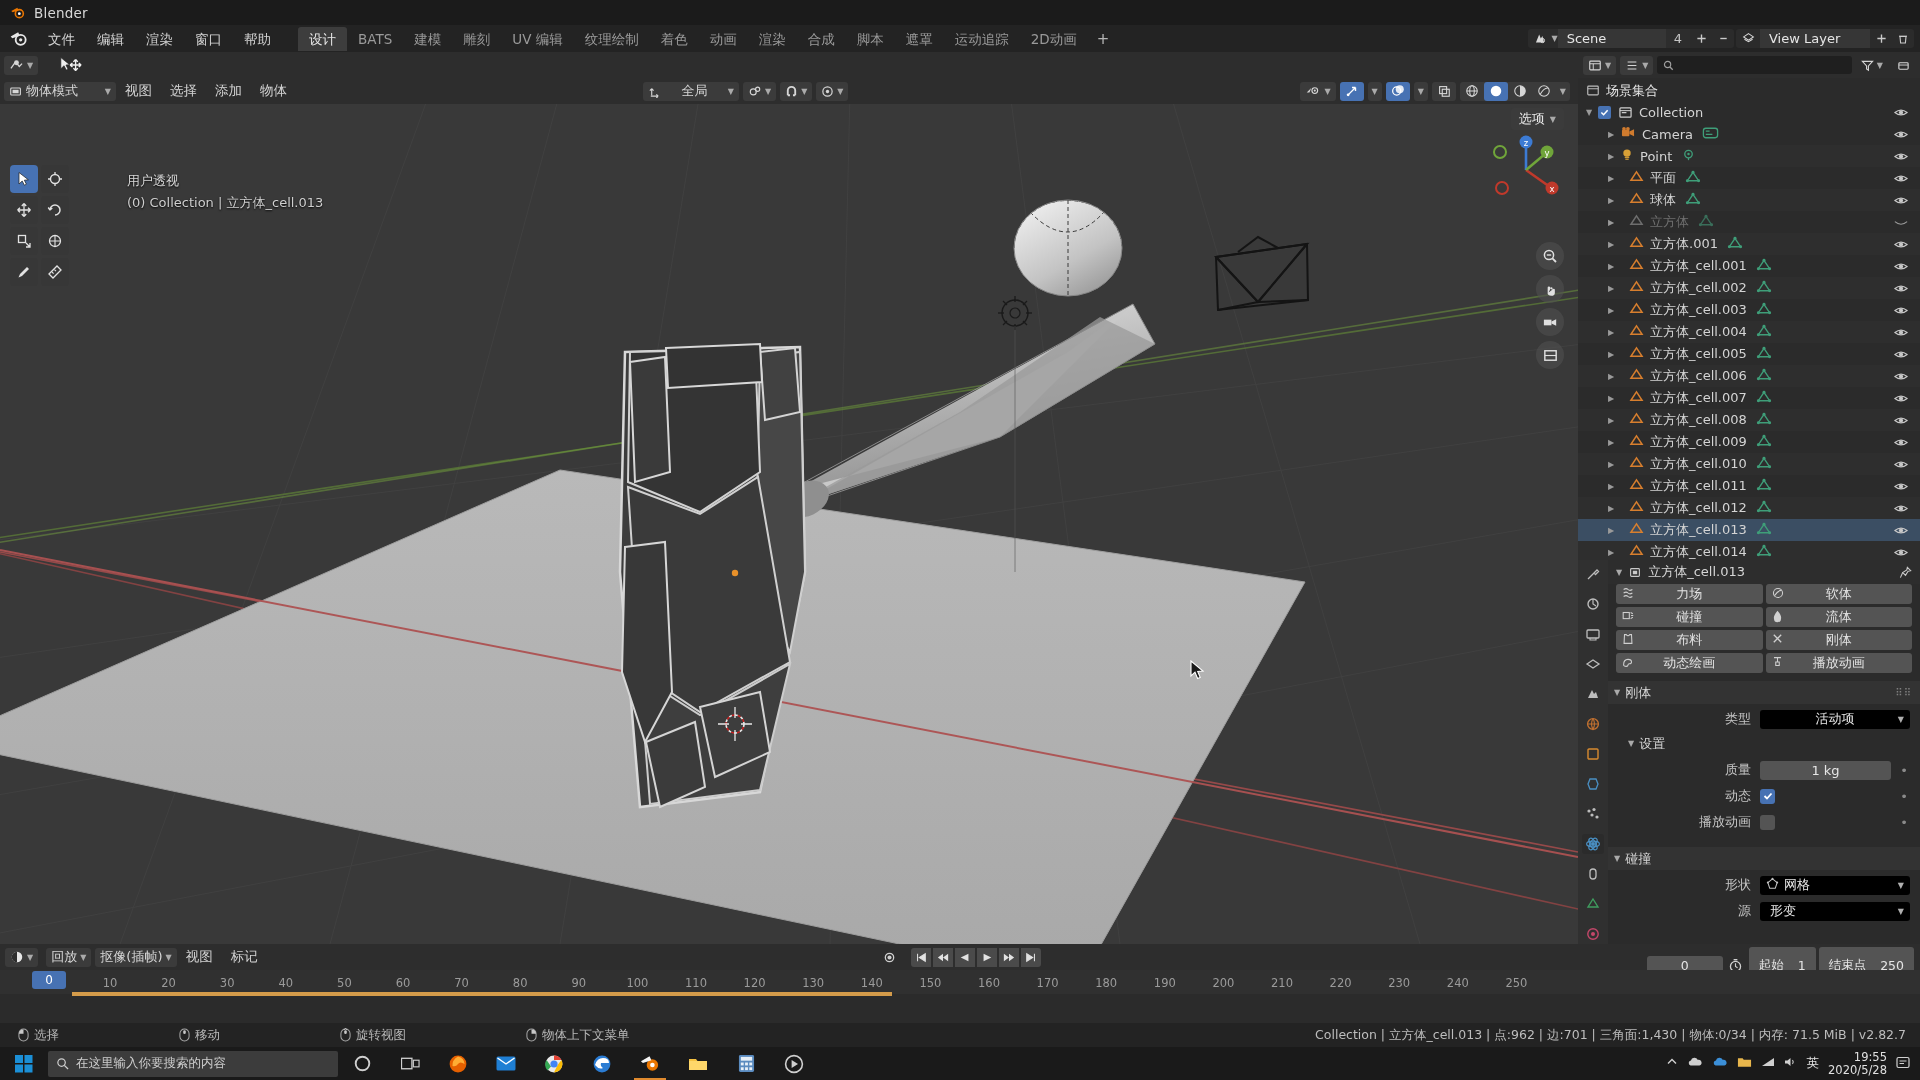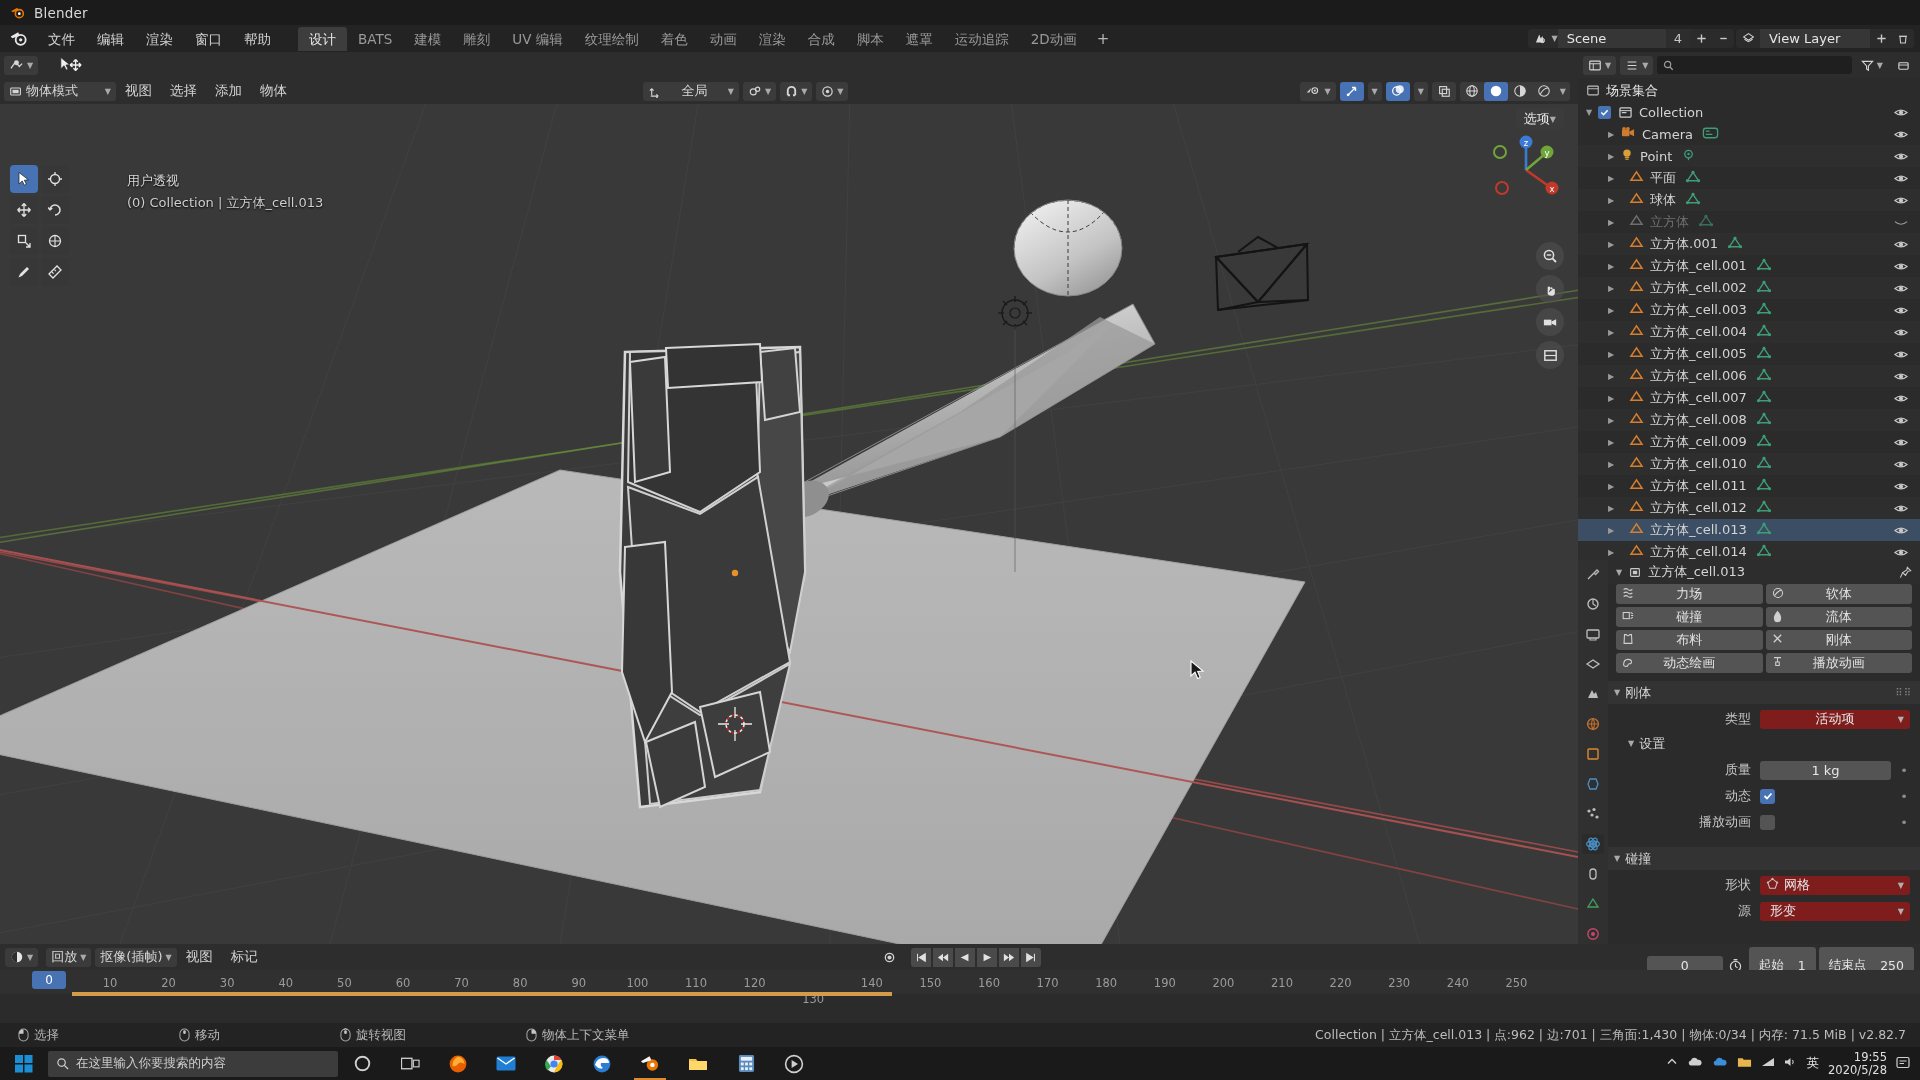--- a/index.html
+++ b/index.html
@@ -93,21 +93,21 @@
     display: flex; align-items: center; justify-content: center;
   }
   .tool.active { background: #4772b3; }
 
   
   .vp-gizmos { position: absolute; right: 14px; top: 190px; z-index: 5; display: flex; flex-direction: column; gap: 5px; }
   .gz { width: 28px; height: 28px; border-radius: 50%; background: #50505099;
         display: flex; align-items: center; justify-content: center; }
   .nav-gizmo { position: absolute; right: 12px; top: 78px; width: 80px; height: 80px; z-index: 5; }
   .opts-btn { position: absolute; right: 14px; top: 56px; z-index: 6; background: #3b3b3b;
-              border-radius: 3px; padding: 2px 8px; font-size: 13px; display:flex; align-items:center;}
+              border-radius: 3px; padding: 2px 8px; font-size: 13px; display:flex; gap:5px; align-items:center;}
 
   
   .outliner {
     position: absolute; left: 1578px; top: 52px; width: 342px; height: 508px;
     background: #2b2b2b; overflow: hidden;
   }
   .out-header {
     height: 26px; background: #2d2d2d; display: flex; align-items: center;
     padding: 0 5px; gap: 4px;
   }
@@ -159,21 +159,21 @@
     display: flex; align-items: center; height: 23px; margin-top: 8px;
     padding-left: 6px; gap: 5px; font-size: 13px; color: #d6d6d6; background: #333333;
   }
   .panel-hdr.sub { background: transparent; padding-left: 20px; margin-top: 2px; }
   .prow { display: flex; align-items: center; height: 22px; margin-top: 4px; padding: 0 10px 0 0; }
   .prow .plbl { width: 152px; text-align: right; padding-right: 9px; font-size: 13px; color: #c4c4c4; }
   .pfield {
     flex: 1; height: 19px; background: #545454; border-radius: 3px; font-size: 13px;
     display: flex; align-items: center; justify-content: center; color: #e6e6e6; position: relative;
   }
-  .pfield.dark { background: #7f1d1d; }
+  .pfield.dark { background: #000000; }
   .pfield .fico { position: absolute; left: 6px; }
   .pfield .fchev { position: absolute; right: 6px; font-size: 8px; color: #b0b0b0; }
   .pcheck { width: 15px; height: 15px; border-radius: 3px; background: #545454; }
   .pcheck.on { background: #4772b3; display: flex; align-items: center; justify-content: center; }
   .pdot { width: 12px; text-align: center; color: #8a8a8a; font-size: 13px; margin-left: 7px; }
 
   
   .timeline {
     position: absolute; left: 0; top: 944px; width: 1920px; height: 79px;
     background: #2b2b2b;
@@ -1391,21 +1391,21 @@
           <span class="tick" style="left: 227.2px;">30</span>
           <span class="tick" style="left: 285.8px;">40</span>
           <span class="tick" style="left: 344.4px;">50</span>
           <span class="tick" style="left: 403px;">60</span>
           <span class="tick" style="left: 461.6px;">70</span>
           <span class="tick" style="left: 520.2px;">80</span>
           <span class="tick" style="left: 578.8px;">90</span>
           <span class="tick" style="left: 637.4px;">100</span>
           <span class="tick" style="left: 696px;">110</span>
           <span class="tick" style="left: 754.6px;">120</span>
-          <span class="tick" style="left: 813.2px; margin-top: 16px;">130</span>
+          <span class="tick" style="left: 813.2px;">130</span>
           <span class="tick" style="left: 871.8px;">140</span>
           <span class="tick" style="left: 930.4px;">150</span>
           <span class="tick" style="left: 989px;">160</span>
           <span class="tick" style="left: 1047.6px;">170</span>
           <span class="tick" style="left: 1106.2px;">180</span>
           <span class="tick" style="left: 1164.8px;">190</span>
           <span class="tick" style="left: 1223.4px;">200</span>
           <span class="tick" style="left: 1282px;">210</span>
           <span class="tick" style="left: 1340.6px;">220</span>
           <span class="tick" style="left: 1399.2px;">230</span>

